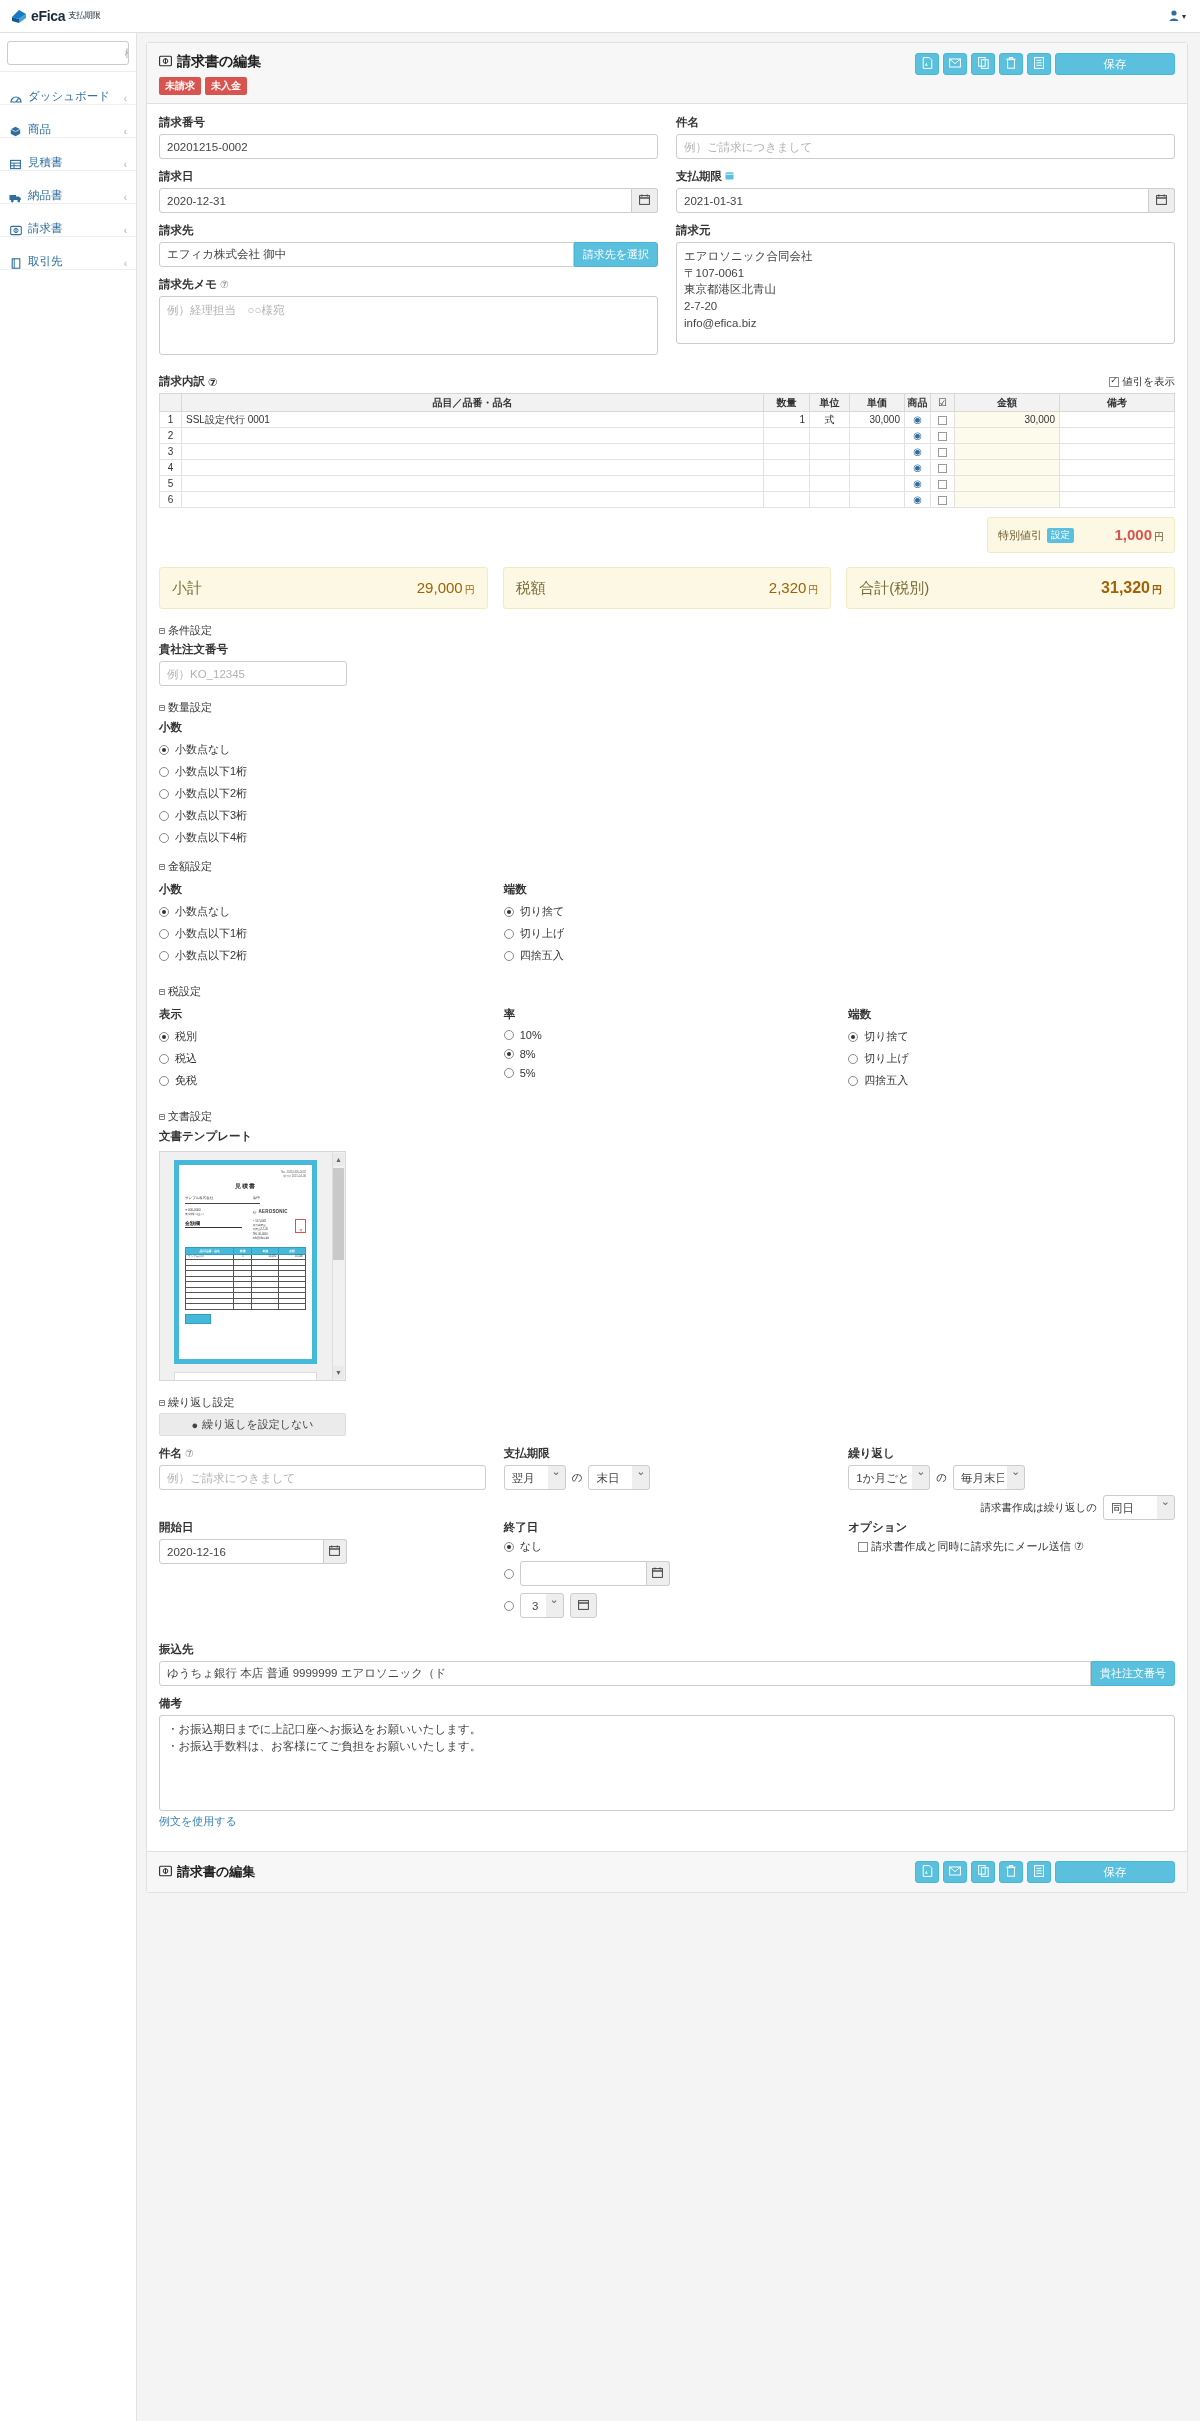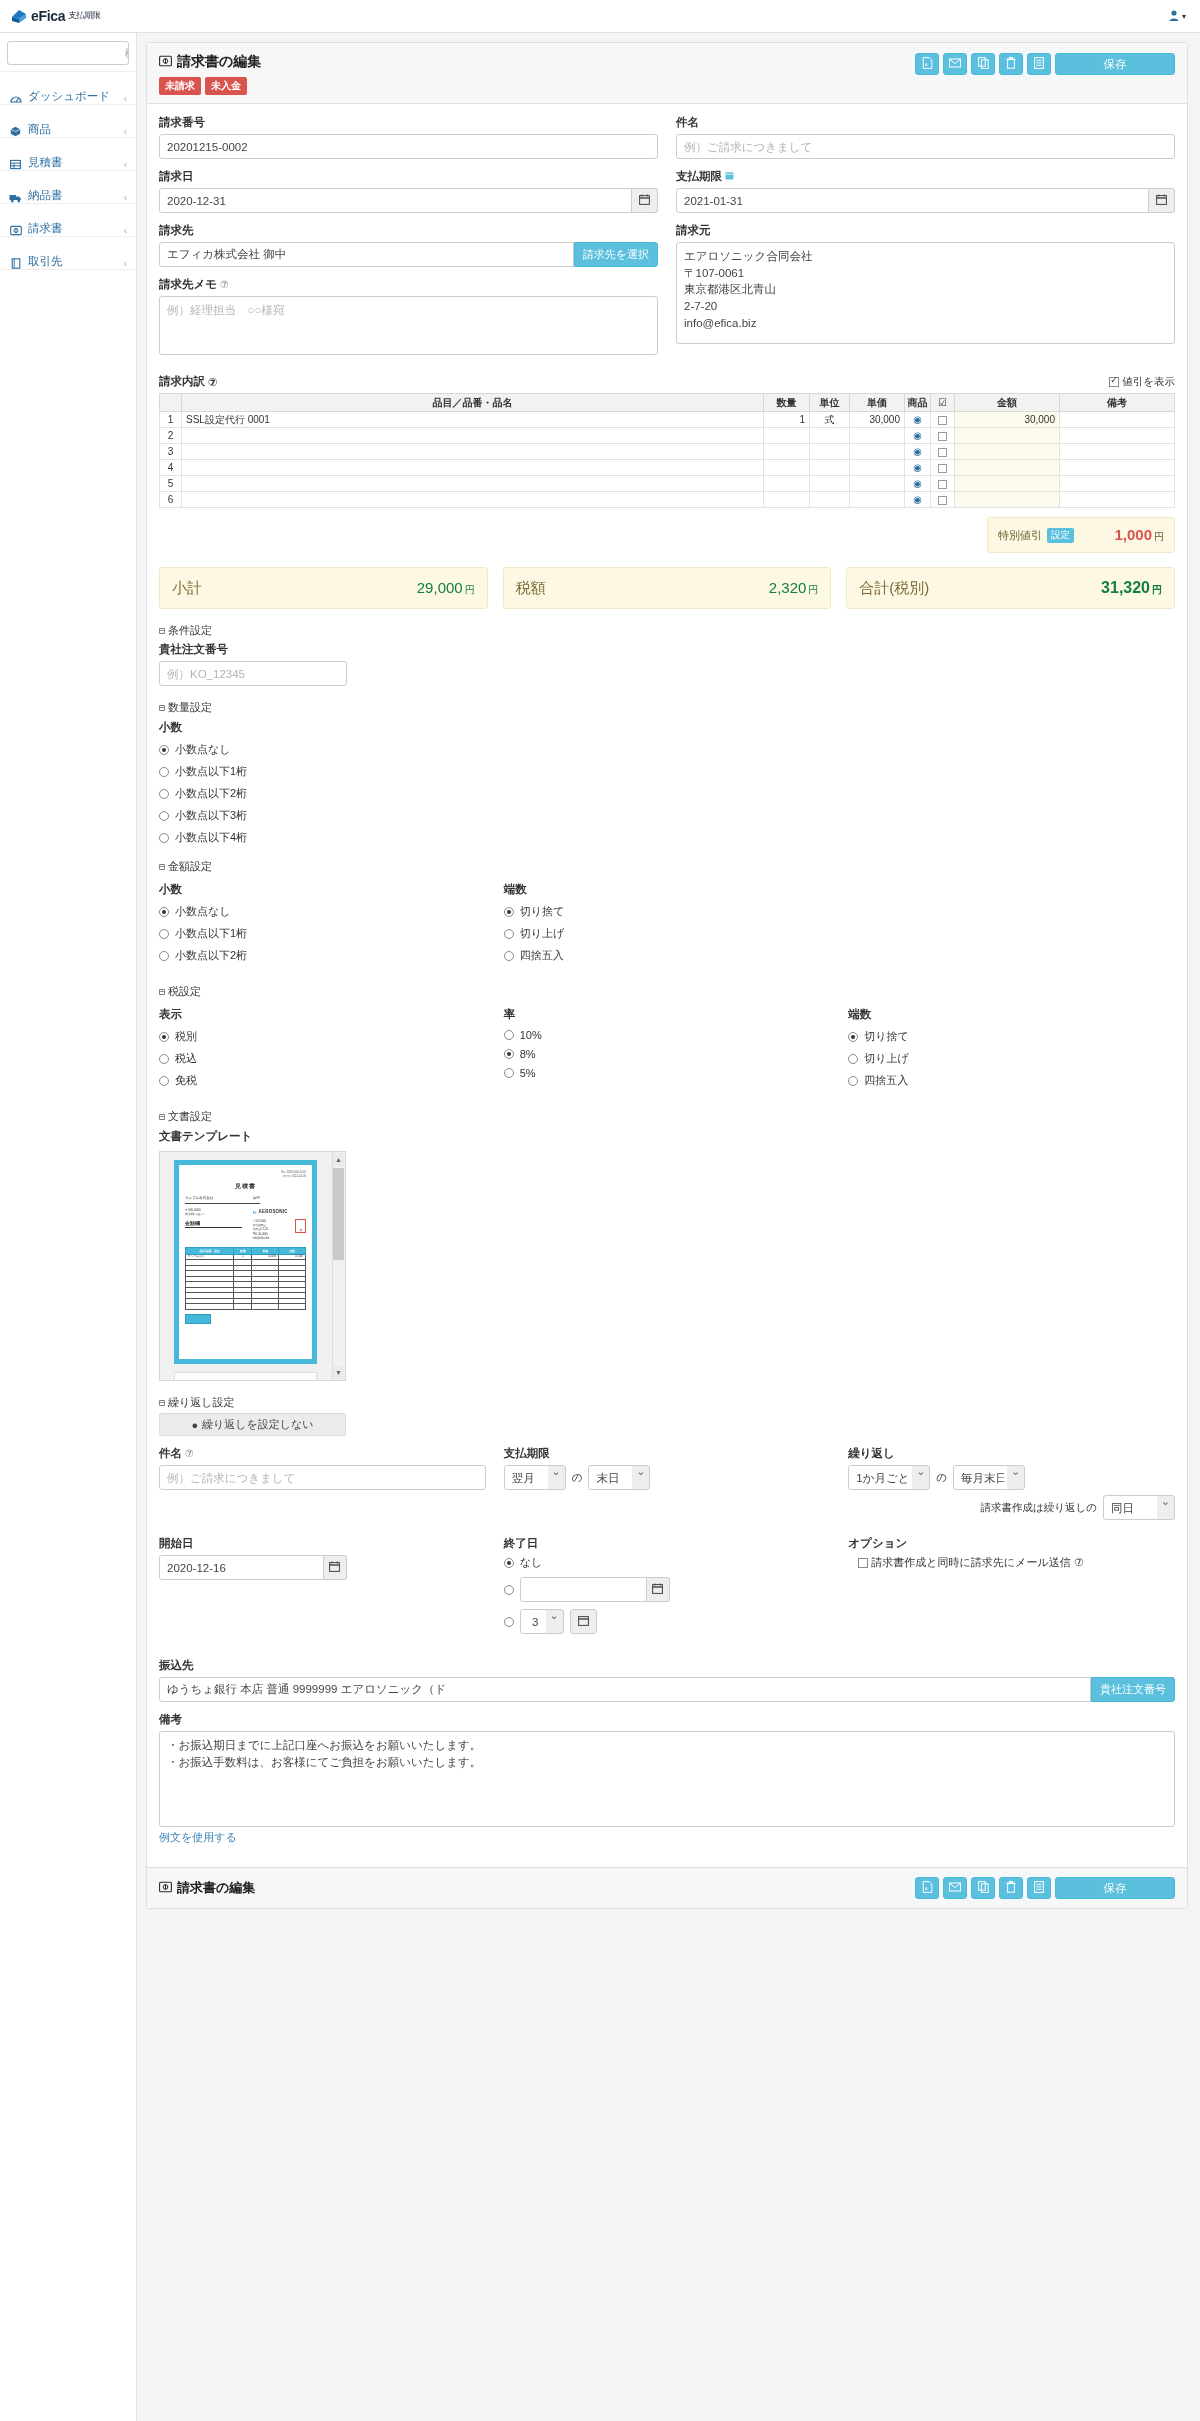--- a/index.html
+++ b/index.html
@@ -134,21 +134,21 @@
   .discount-val { font-size:15px; font-weight:bold; color:#d9534f; }
   .discount-val .yen { font-size:10px; font-weight:normal; color:#6b5b2a; margin-left:2px;}
 
   .totals { display:flex; gap:15px; margin-top:14px; }
   .tbox {
     flex:1; background:#fdf8e3; border:1px solid #f3eac3; border-radius:3px;
     padding:10px 12px; display:flex; align-items:center; justify-content:space-between;
     min-height:42px;
   }
   .tbox .lbl { font-size:15px; color:#7a6a36; }
-  .tbox .val { font-size:15px; color:#15803d; }
+  .tbox .val { font-size:15px; color:#a16207; }
   .tbox .val .yen { font-size:10px; margin-left:2px; }
   .tbox.grand .val { font-weight:bold; font-size:16px; }
 
   
   .sec-title { font-size:11px; color:#333; margin:14px 0 3px 0; display:flex; align-items:center; gap:3px;}
   .sec-title .mi { font-family:"DejaVu Sans Mono",monospace; font-size:10px; color:#555;}
   .sub-label { font-size:11.5px; font-weight:bold; color:#333; margin:5px 0 7px 0;}
   .radio-line { display:flex; align-items:center; gap:6px; margin-bottom:7px; font-size:11px; color:#333; cursor:pointer;}
   .rd { width:10px; height:10px; border:1px solid #8a8a8a; border-radius:50%; background:#fff; position:relative; flex:0 0 10px;}
   .rd.on::after { content:""; position:absolute; left:2px; top:2px; width:4px; height:4px; border-radius:50%; background:#333;}
@@ -906,21 +906,21 @@
               <span class="muted-sm">の</span>
               <span class="sel-wrap"><select class="sel" style="width:72px"><option>毎月末日</option></select></span>
             </div>
             <div class="inline" style="justify-content:flex-end; margin-top:5px;">
               <span class="muted-sm">請求書作成は繰り返しの</span>
               <span class="sel-wrap"><select class="sel" style="width:72px"><option>同日</option></select></span>
             </div>
           </div>
         </div>
 
-        <div class="row2" style="margin-top:16px;">
+        <div class="row2" style="">
           <div class="col">
             <div class="fl">開始日</div>
             <div class="inp-group" style="width:188px">
               <input class="inp" value="2020-12-16" style="">
               <div class="addon">
                 <span>
                   <svg width="11" height="11" viewBox="0 0 11 11">
                       <rect x="0.6" y="1.6" width="9.8" height="8.8" fill="none" stroke="#444" stroke-width="1"></rect>
                       <line x1="0.6" y1="4" x2="10.4" y2="4" stroke="#444" stroke-width="1.4"></line>
                       <line x1="2.8" y1="0.6" x2="2.8" y2="2.4" stroke="#444" stroke-width="1.1"></line>

